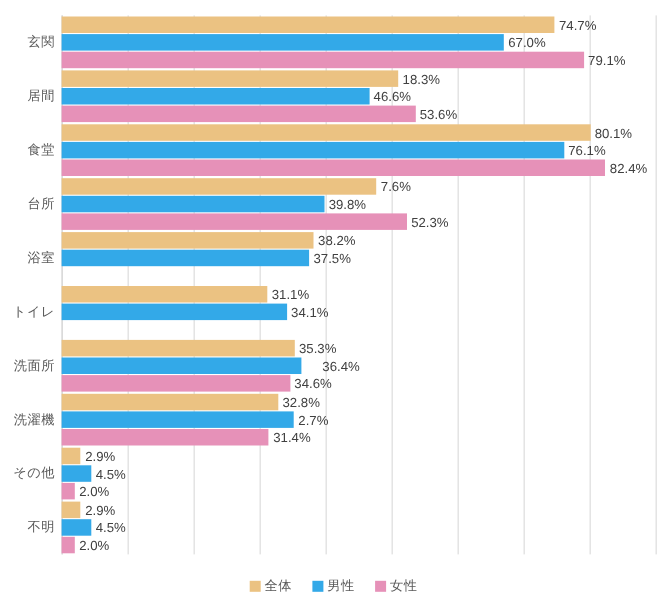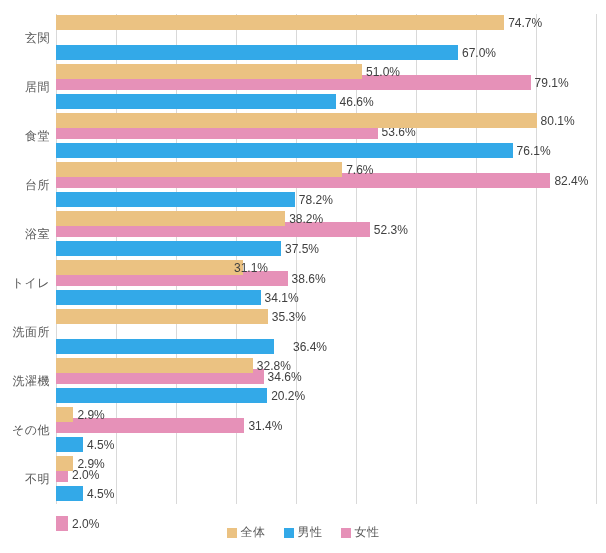--- a/index.html
+++ b/index.html
@@ -60,21 +60,21 @@
     text-align: right;
     font-size: 12px;
     color: #595959;
     line-height: 1;
     white-space: nowrap;
     letter-spacing: 0.5px;
   }
   .bar-row {
     position: relative;
     height: 15px;
-    margin-bottom: 15px;
+    margin-bottom: 1px;
   }
   .bar {
     position: absolute;
     left: 0;
     top: 0;
     height: 15px;
   }
   .bar-value {
     position: absolute;
     top: 50%;
@@ -144,21 +144,21 @@
           </div>
           <div class="bar-row">
             <div class="bar" style="width: 474.6px; background: rgb(230, 145, 184);"></div>
             <div class="bar-value" style="left: 474.6px;">79.1%</div>
           </div>
         </div>
         <div class="cat-group" style="top: 50px; height: 47px;">
           <div class="cat-label" style="top: 16.5px;">居間</div>
           <div class="bar-row">
             <div class="bar" style="width: 306px; background: rgb(235, 194, 130);"></div>
-            <div class="bar-value" style="left: 306px;">51.0%</div>
+            <div class="bar-value" style="left: 306px;">18.3%</div>
           </div>
           <div class="bar-row">
             <div class="bar" style="width: 279.6px; background: rgb(51, 169, 232);"></div>
             <div class="bar-value" style="left: 279.6px;">46.6%</div>
           </div>
           <div class="bar-row">
             <div class="bar" style="width: 321.6px; background: rgb(230, 145, 184);"></div>
             <div class="bar-value" style="left: 321.6px;">53.6%</div>
           </div>
         </div>
@@ -178,47 +178,43 @@
           </div>
         </div>
         <div class="cat-group" style="top: 148px; height: 47px;">
           <div class="cat-label" style="top: 16.5px;">台所</div>
           <div class="bar-row">
             <div class="bar" style="width: 286.2px; background: rgb(235, 194, 130);"></div>
             <div class="bar-value" style="left: 286.2px;">7.6%</div>
           </div>
           <div class="bar-row">
             <div class="bar" style="width: 238.8px; background: rgb(51, 169, 232);"></div>
-            <div class="bar-value" style="left: 238.8px;">78.2%</div>
+            <div class="bar-value" style="left: 238.8px;">39.8%</div>
           </div>
           <div class="bar-row">
             <div class="bar" style="width: 313.8px; background: rgb(230, 145, 184);"></div>
             <div class="bar-value" style="left: 313.8px;">52.3%</div>
           </div>
         </div>
         <div class="cat-group" style="top: 197px; height: 47px;">
           <div class="cat-label" style="top: 16.5px;">浴室</div>
           <div class="bar-row">
             <div class="bar" style="width: 229.2px; background: rgb(235, 194, 130);"></div>
             <div class="bar-value" style="left: 229.2px;">38.2%</div>
           </div>
           <div class="bar-row">
             <div class="bar" style="width: 225px; background: rgb(51, 169, 232);"></div>
             <div class="bar-value" style="left: 225px;">37.5%</div>
           </div>
-          <div class="bar-row">
-            <div class="bar" style="width: 231.6px; background: rgb(230, 145, 184);"></div>
-            <div class="bar-value" style="left: 231.6px;">38.6%</div>
-          </div>
         </div>
         <div class="cat-group" style="top: 246px; height: 47px;">
           <div class="cat-label" style="top: 16.5px;">トイレ</div>
           <div class="bar-row">
             <div class="bar" style="width: 186.6px; background: rgb(235, 194, 130);"></div>
-            <div class="bar-value" style="left: 174px;">31.1%</div>
+            <div class="bar-value" style="left: 187px;">31.1%</div>
           </div>
           <div class="bar-row">
             <div class="bar" style="width: 204.6px; background: rgb(51, 169, 232);"></div>
             <div class="bar-value" style="left: 204.6px;">34.1%</div>
           </div>
         </div>
         <div class="cat-group" style="top: 295px; height: 47px;">
           <div class="cat-label" style="top: 16.5px;">洗面所</div>
           <div class="bar-row">
             <div class="bar" style="width: 211.8px; background: rgb(235, 194, 130);"></div>
@@ -234,21 +230,21 @@
           </div>
         </div>
         <div class="cat-group" style="top: 344px; height: 47px;">
           <div class="cat-label" style="top: 16.5px;">洗濯機</div>
           <div class="bar-row">
             <div class="bar" style="width: 196.8px; background: rgb(235, 194, 130);"></div>
             <div class="bar-value" style="left: 196.8px;">32.8%</div>
           </div>
           <div class="bar-row">
             <div class="bar" style="width: 211.2px; background: rgb(51, 169, 232);"></div>
-            <div class="bar-value" style="left: 211.2px;">20.2%</div>
+            <div class="bar-value" style="left: 211.2px;">2.7%</div>
           </div>
           <div class="bar-row">
             <div class="bar" style="width: 188.4px; background: rgb(230, 145, 184);"></div>
             <div class="bar-value" style="left: 188.4px;">31.4%</div>
           </div>
         </div>
         <div class="cat-group" style="top: 393px; height: 47px;">
           <div class="cat-label" style="top: 16.5px;">その他</div>
           <div class="bar-row">
             <div class="bar" style="width: 17.4px; background: rgb(235, 194, 130);"></div>

